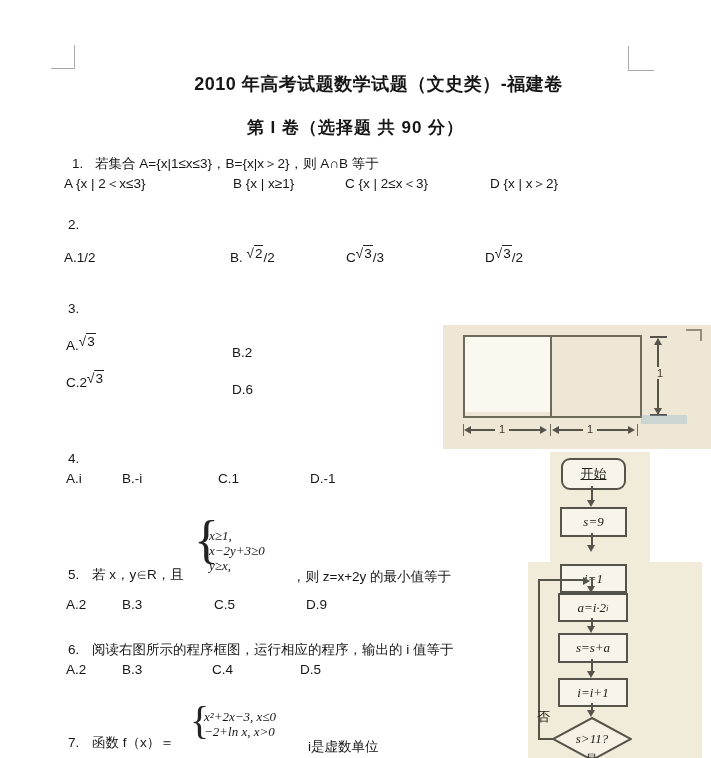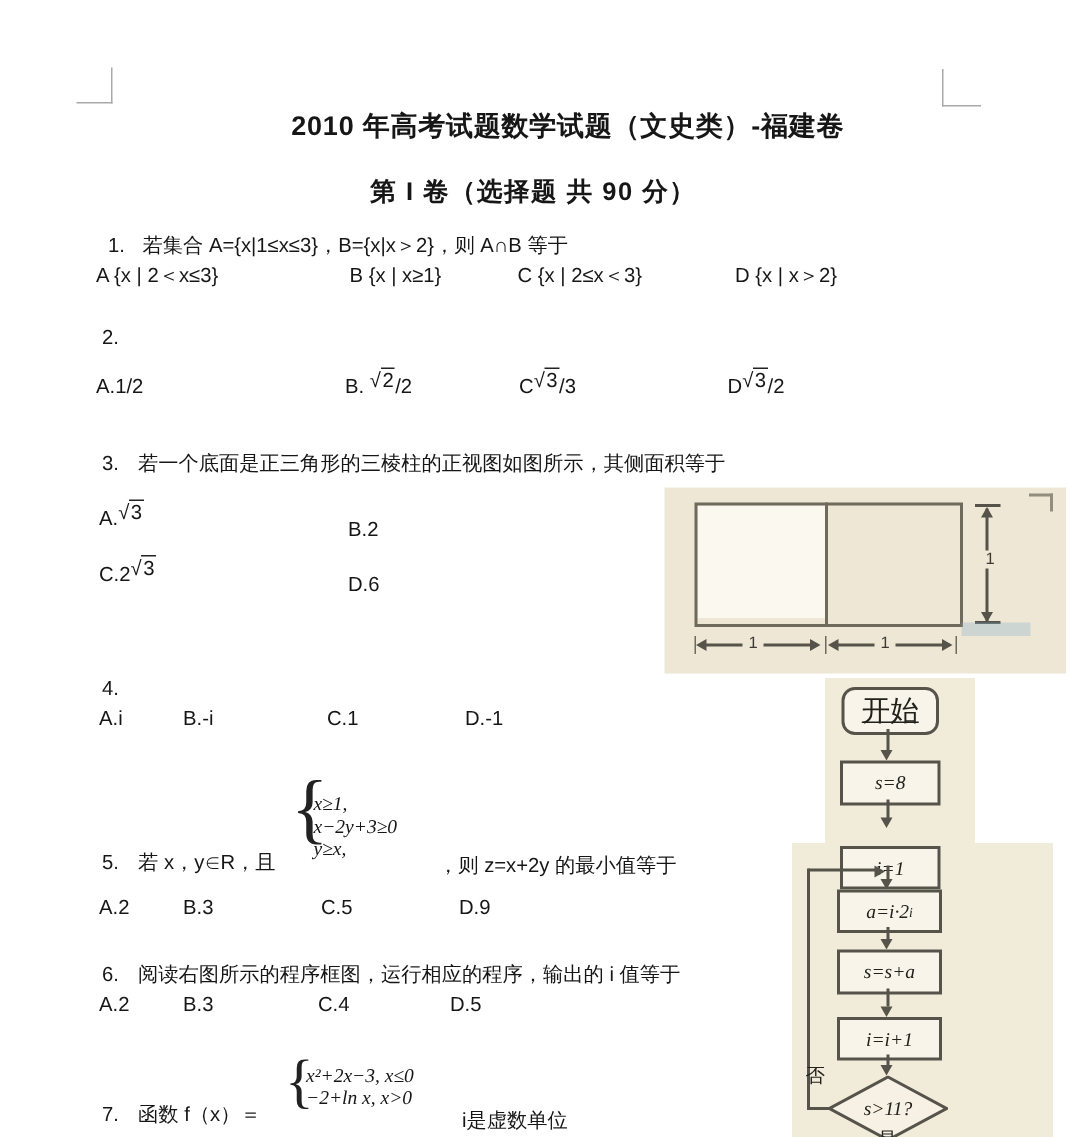--- a/index.html
+++ b/index.html
@@ -32,21 +32,21 @@
   .arrL{ position:absolute; width:0; height:0; border-top:4px solid transparent; border-bottom:4px solid transparent; border-right:7px solid var(--ln); }
   .dimlab{ position:absolute; font-size:11px; background:var(--scan); padding:0 4px; color:#3c3a32; }
   .smudge{ position:absolute; left:198px; top:90px; width:46px; height:9px; background:rgba(140,180,205,.35); }
   .frag{ position:absolute; left:243px; top:4px; width:14px; height:10px; border-top:2px solid #918d7f; border-right:2px solid #918d7f; }
   
   .flow{ position:absolute; left:528px; top:452px; width:180px; height:306px; overflow:hidden; }
   .flow .bgU{ position:absolute; left:22px; top:0; width:100px; height:110px; background:#f1ebd9; }
   .flow .bgL{ position:absolute; left:0; top:110px; width:174px; height:196px; background:#f1ebd9; }
   .fbox{ position:absolute; border:2px solid var(--ln); background:#f8f4e9; display:flex; align-items:center; justify-content:center;
          font-size:13px; color:#23211b; }
-  .fbox.start{ border-radius:9px; font-size:19px; font-family:"Liberation Sans", sans-serif; font-style:normal;text-decoration:underline; }
+  .fbox.start{ border-radius:9px; font-size:13px; font-family:"Liberation Sans", sans-serif; font-style:normal;text-decoration:underline; }
   .dlabel{ position:absolute; display:flex; align-items:center; justify-content:center; font-size:13px; color:#23211b; }
   .flab{ position:absolute; font-size:13px; color:#23211b; }
 </style>
 </head>
 <body>
 
 <div class="page">
 
   <div class="mark l"></div>
   <div class="mark r"></div>
@@ -61,21 +61,20 @@
   <span class="t" style="left:345px;top:175px">C {x | 2≤x＜3}</span>
   <span class="t" style="left:490px;top:175px">D {x | x＞2}</span>
 
   <span class="t" style="left:68px;top:216px">2.</span>
   <span class="t" style="left:64px;top:249px">A.1/2</span>
   <span class="t" style="left:230px;top:249px"><span>B. </span><span class="sq"><span>√</span><span class="rad">2</span></span><span>/2</span></span>
   <span class="t" style="left:346px;top:249px"><span>C</span><span class="sq"><span>√</span><span class="rad">3</span></span><span>/3</span></span>
   <span class="t" style="left:485px;top:249px"><span>D</span><span class="sq"><span>√</span><span class="rad">3</span></span><span>/2</span></span>
 
   <span class="t" style="left:68px;top:300px">3.</span>
-  <span class="t" style="left:92px;top:300px">若一个底面是正三角形的三棱柱的正视图如图所示，其侧面积等于</span>
   <span class="t" style="left:66px;top:337px"><span>A.</span><span class="sq"><span>√</span><span class="rad">3</span></span></span>
   <span class="t" style="left:232px;top:344px">B.2</span>
   <span class="t" style="left:66px;top:374px"><span>C.2</span><span class="sq"><span>√</span><span class="rad">3</span></span></span>
   <span class="t" style="left:232px;top:381px">D.6</span>
 
   <div class="fig">
     <div class="half"></div>
     <div class="rect"></div>
     <div class="div"></div>
 
@@ -137,21 +136,21 @@
     <div class="bgU"></div>
     <div class="bgL"></div>
 
     <div class="fbox start" style="left:33px;top:6px;width:61px;height:28px">
         <span>开始</span>
       </div>
     <div class="vline" style="left:63px;top:34px;height:15px"></div>
     <div class="arrD" style="left:59px;top:48px"></div>
 
     <div class="fbox" style="left:32px;top:55px;width:63px;height:26px">
-        <span class="it">s=8</span>
+        <span class="it">s=9</span>
       </div>
     <div class="vline" style="left:63px;top:81px;height:13px"></div>
     <div class="arrD" style="left:59px;top:93px"></div>
 
     <div class="fbox" style="left:32px;top:112px;width:63px;height:25px">
         <span class="it">i=1</span>
       </div>
     <div class="vline" style="left:63px;top:125px;height:10px"></div>
     <div class="arrD" style="left:59px;top:134px"></div>
 

